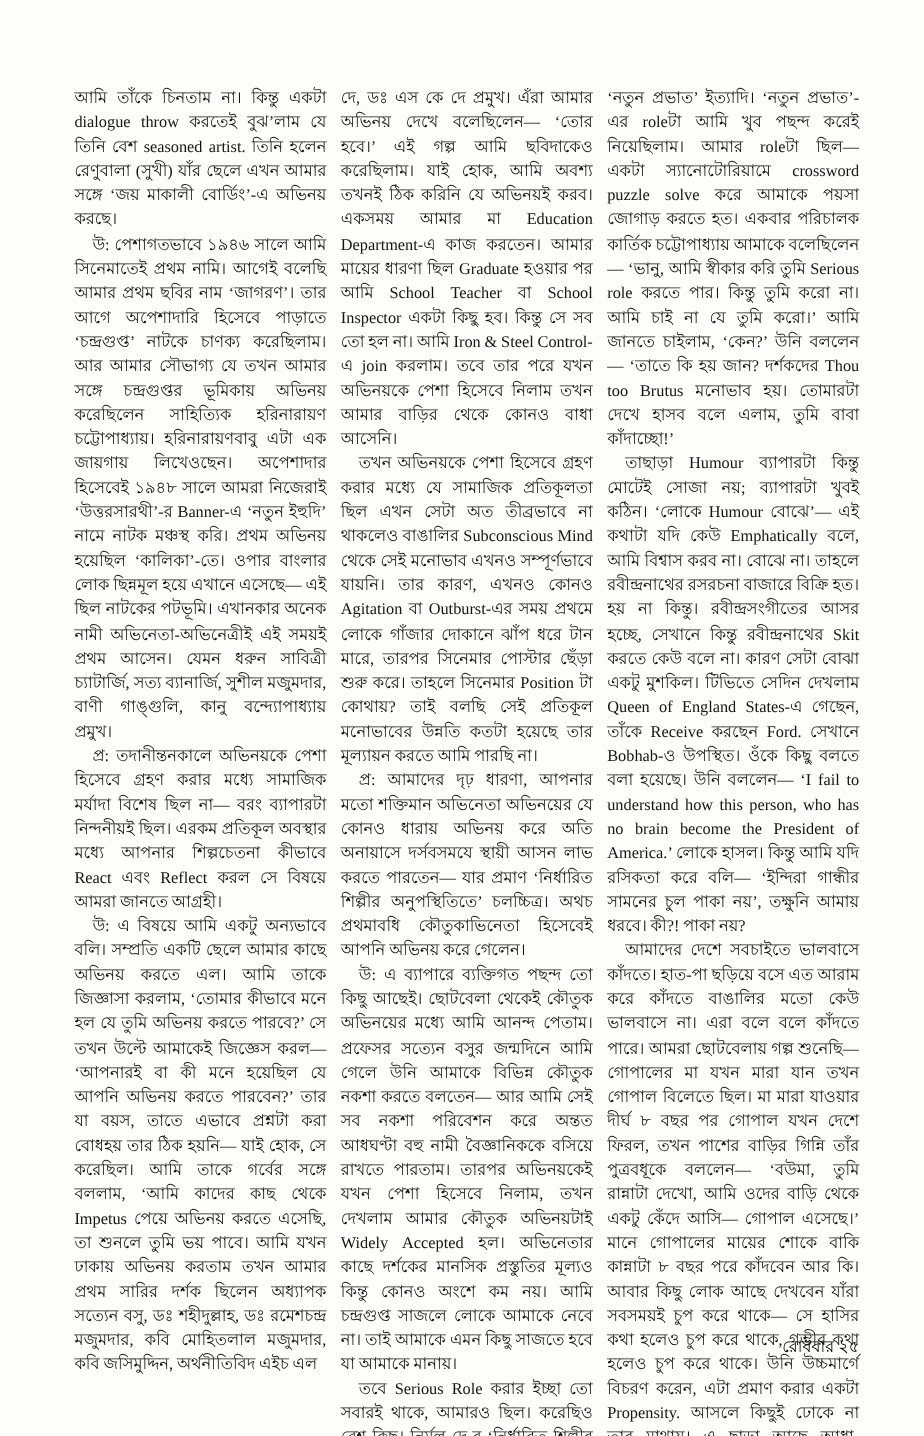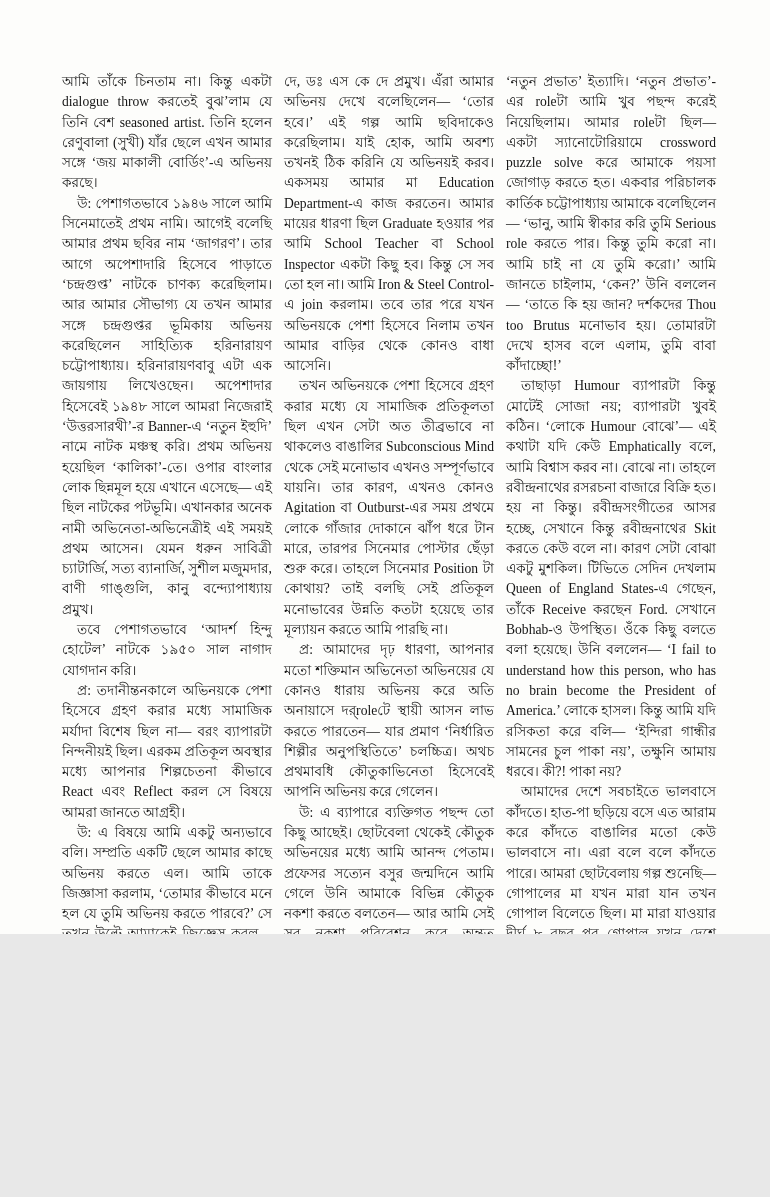--- a/index.html
+++ b/index.html
@@ -3,21 +3,21 @@
 <meta charset="utf-8">
 <style>
   html, body {
     margin: 0;
     padding: 0;
     background: #e8e8e8;
   }
   .page {
     position: relative;
     width: 770px;
-    height: 934px;
+    height: 1197px;
     margin: 0 auto;
     background: #fdfdfb;
     color: #141414;
     font-family: "Liberation Serif", "DejaVu Serif", serif;
     overflow: hidden;
   }
   .columns {
     position: absolute;
     left: 62px;
     top: 72px;
@@ -48,28 +48,27 @@
   }
 </style>
 </head>
 <body>
 
 <div class="page">
   <div class="columns" id="columns">
       <div class="column">
         <p class="para">আমি তাঁকে চিনতাম না। কিন্তু একটা dialogue throw করতেই বুঝ’লাম যে তিনি বেশ seasoned artist. তিনি হলেন রেণুবালা (সুখী) যাঁর ছেলে এখন আমার সঙ্গে ‘জয় মাকালী বোর্ডিং’-এ অভিনয় করছে।</p>
         <p class="para indent">উ: পেশাগতভাবে ১৯৪৬ সালে আমি সিনেমাতেই প্রথম নামি। আগেই বলেছি আমার প্রথম ছবির নাম ‘জাগরণ’। তার আগে অপেশাদারি হিসেবে পাড়াতে ‘চন্দ্রগুপ্ত’ নাটকে চাণক্য করেছিলাম। আর আমার সৌভাগ্য যে তখন আমার সঙ্গে চন্দ্রগুপ্তর ভূমিকায় অভিনয় করেছিলেন সাহিত্যিক হরিনারায়ণ চট্টোপাধ্যায়। হরিনারায়ণবাবু এটা এক জায়গায় লিখেওছেন। অপেশাদার হিসেবেই ১৯৪৮ সালে আমরা নিজেরাই ‘উত্তরসারথী’-র Banner-এ ‘নতুন ইহুদি’ নামে নাটক মঞ্চস্থ করি। প্রথম অভিনয় হয়েছিল ‘কালিকা’-তে। ওপার বাংলার লোক ছিন্নমূল হয়ে এখানে এসেছে— এই ছিল নাটকের পটভূমি। এখানকার অনেক নামী অভিনেতা-অভিনেত্রীই এই সময়ই প্রথম আসেন। যেমন ধরুন সাবিত্রী চ্যাটার্জি, সত্য ব্যানার্জি, সুশীল মজুমদার, বাণী গাঙ্গুলি, কানু বন্দ্যোপাধ্যায় প্রমুখ।</p>
-        <p class="para indent">তবে পেশাগতভাবে ‘আদর্শ হিন্দু হোটেল’ নাটকে ১৯৫০ সাল নাগাদ যোগদান করি।</p>
         <p class="para indent">প্র: তদানীন্তনকালে অভিনয়কে পেশা হিসেবে গ্রহণ করার মধ্যে সামাজিক মর্যাদা বিশেষ ছিল না— বরং ব্যাপারটা নিন্দনীয়ই ছিল। এরকম প্রতিকূল অবস্থার মধ্যে আপনার শিল্পচেতনা কীভাবে React এবং Reflect করল সে বিষয়ে আমরা জানতে আগ্রহী।</p>
         <p class="para indent">উ: এ বিষয়ে আমি একটু অন্যভাবে বলি। সম্প্রতি একটি ছেলে আমার কাছে অভিনয় করতে এল। আমি তাকে জিজ্ঞাসা করলাম, ‘তোমার কীভাবে মনে হল যে তুমি অভিনয় করতে পারবে?’ সে তখন উল্টে আমাকেই জিজ্ঞেস করল— ‘আপনারই বা কী মনে হয়েছিল যে আপনি অভিনয় করতে পারবেন?’ তার যা বয়স, তাতে এভাবে প্রশ্নটা করা বোধহয় তার ঠিক হয়নি— যাই হোক, সে করেছিল। আমি তাকে গর্বের সঙ্গে বললাম, ‘আমি কাদের কাছ থেকে Impetus পেয়ে অভিনয় করতে এসেছি, তা শুনলে তুমি ভয় পাবে। আমি যখন ঢাকায় অভিনয় করতাম তখন আমার প্রথম সারির দর্শক ছিলেন অধ্যাপক সত্যেন বসু, ডঃ শহীদুল্লাহ, ডঃ রমেশচন্দ্র মজুমদার, কবি মোহিতলাল মজুমদার, কবি জসিমুদ্দিন, অর্থনীতিবিদ এইচ এল</p>
       </div>
       <div class="column">
         <p class="para">দে, ডঃ এস কে দে প্রমুখ। এঁরা আমার অভিনয় দেখে বলেছিলেন— ‘তোর হবে।’ এই গল্প আমি ছবিদাকেও করেছিলাম। যাই হোক, আমি অবশ্য তখনই ঠিক করিনি যে অভিনয়ই করব। একসময় আমার মা Education Department-এ কাজ করতেন। আমার মায়ের ধারণা ছিল Graduate হওয়ার পর আমি School Teacher বা School Inspector একটা কিছু হব। কিন্তু সে সব তো হল না। আমি Iron &amp; Steel Control-এ join করলাম। তবে তার পরে যখন অভিনয়কে পেশা হিসেবে নিলাম তখন আমার বাড়ির থেকে কোনও বাধা আসেনি।</p>
         <p class="para indent">তখন অভিনয়কে পেশা হিসেবে গ্রহণ করার মধ্যে যে সামাজিক প্রতিকূলতা ছিল এখন সেটা অত তীব্রভাবে না থাকলেও বাঙালির Subconscious Mind থেকে সেই মনোভাব এখনও সম্পূর্ণভাবে যায়নি। তার কারণ, এখনও কোনও Agitation বা Outburst-এর সময় প্রথমে লোকে গাঁজার দোকানে ঝাঁপ ধরে টান মারে, তারপর সিনেমার পোস্টার ছেঁড়া শুরু করে। তাহলে সিনেমার Position টা কোথায়? তাই বলছি সেই প্রতিকূল মনোভাবের উন্নতি কতটা হয়েছে তার মূল্যায়ন করতে আমি পারছি না।</p>
-        <p class="para indent">প্র: আমাদের দৃঢ় ধারণা, আপনার মতো শক্তিমান অভিনেতা অভিনয়ের যে কোনও ধারায় অভিনয় করে অতি অনায়াসে দর্roleটে স্থায়ী আসন লাভ করতে পারতেন— যার প্রমাণ ‘নির্ধারিত শিল্পীর অনুপস্থিতিতে’ চলচ্চিত্র। অথচ প্রথমাবধি কৌতুকাভিনেতা হিসেবেই আপনি অভিনয় করে গেলেন।</p>
+        <p class="para indent">প্র: আমাদের দৃঢ় ধারণা, আপনার মতো শক্তিমান অভিনেতা অভিনয়ের যে কোনও ধারায় অভিনয় করে অতি অনায়াসে দর্সবসমযে স্থায়ী আসন লাভ করতে পারতেন— যার প্রমাণ ‘নির্ধারিত শিল্পীর অনুপস্থিতিতে’ চলচ্চিত্র। অথচ প্রথমাবধি কৌতুকাভিনেতা হিসেবেই আপনি অভিনয় করে গেলেন।</p>
         <p class="para indent">উ: এ ব্যাপারে ব্যক্তিগত পছন্দ তো কিছু আছেই। ছোটবেলা থেকেই কৌতুক অভিনয়ের মধ্যে আমি আনন্দ পেতাম। প্রফেসর সত্যেন বসুর জন্মদিনে আমি গেলে উনি আমাকে বিভিন্ন কৌতুক নকশা করতে বলতেন— আর আমি সেই সব নকশা পরিবেশন করে অন্তত আধঘণ্টা বহু নামী বৈজ্ঞানিককে বসিয়ে রাখতে পারতাম। তারপর অভিনয়কেই যখন পেশা হিসেবে নিলাম, তখন দেখলাম আমার কৌতুক অভিনয়টাই Widely Accepted হল। অভিনেতার কাছে দর্শকের মানসিক প্রস্তুতির মূল্যও কিন্তু কোনও অংশে কম নয়। আমি চন্দ্রগুপ্ত সাজলে লোকে আমাকে নেবে না। তাই আমাকে এমন কিছু সাজতে হবে যা আমাকে মানায়।</p>
         <p class="para indent">তবে Serious Role করার ইচ্ছা তো সবারই থাকে, আমারও ছিল। করেছিও বেশ কিছু। নির্মল দে-র ‘নির্ধারিত শিল্পীর অনুপস্থিতিতে’, জ্যোতির্ময় রায়ের ‘টাকা আনা পাই’, বিকাশদার (বিকাশ রায়)</p>
       </div>
       <div class="column">
         <p class="para">‘নতুন প্রভাত’ ইত্যাদি। ‘নতুন প্রভাত’-এর roleটা আমি খুব পছন্দ করেই নিয়েছিলাম। আমার roleটা ছিল— একটা স্যানোটোরিয়ামে crossword puzzle solve করে আমাকে পয়সা জোগাড় করতে হত। একবার পরিচালক কার্তিক চট্টোপাধ্যায় আমাকে বলেছিলেন— ‘ভানু, আমি স্বীকার করি তুমি Serious role করতে পার। কিন্তু তুমি করো না। আমি চাই না যে তুমি করো।’ আমি জানতে চাইলাম, ‘কেন?’ উনি বললেন— ‘তাতে কি হয় জান? দর্শকদের Thou too Brutus মনোভাব হয়। তোমারটা দেখে হাসব বলে এলাম, তুমি বাবা কাঁদাচ্ছো!’</p>
         <p class="para indent">তাছাড়া Humour ব্যাপারটা কিন্তু মোটেই সোজা নয়; ব্যাপারটা খুবই কঠিন। ‘লোকে Humour বোঝে’— এই কথাটা যদি কেউ Emphatically বলে, আমি বিশ্বাস করব না। বোঝে না। তাহলে রবীন্দ্রনাথের রসরচনা বাজারে বিক্রি হত। হয় না কিন্তু। রবীন্দ্রসংগীতের আসর হচ্ছে, সেখানে কিন্তু রবীন্দ্রনাথের Skit করতে কেউ বলে না। কারণ সেটা বোঝা একটু মুশকিল। টিভিতে সেদিন দেখলাম Queen of England States-এ গেছেন, তাঁকে Receive করছেন Ford. সেখানে Bobhab-ও উপস্থিত। ওঁকে কিছু বলতে বলা হয়েছে। উনি বললেন— ‘I fail to understand how this person, who has no brain become the President of America.’ লোকে হাসল। কিন্তু আমি যদি রসিকতা করে বলি— ‘ইন্দিরা গান্ধীর সামনের চুল পাকা নয়’, তক্ষুনি আমায় ধরবে। কী?! পাকা নয়?</p>
         <p class="para indent">আমাদের দেশে সবচাইতে ভালবাসে কাঁদতে। হাত-পা ছড়িয়ে বসে এত আরাম করে কাঁদতে বাঙালির মতো কেউ ভালবাসে না। এরা বলে বলে কাঁদতে পারে। আমরা ছোটবেলায় গল্প শুনেছি— গোপালের মা যখন মারা যান তখন গোপাল বিলেতে ছিল। মা মারা যাওয়ার দীর্ঘ ৮ বছর পর গোপাল যখন দেশে ফিরল, তখন পাশের বাড়ির গিন্নি তাঁর পুত্রবধূকে বললেন— ‘বউমা, তুমি রান্নাটা দেখো, আমি ওদের বাড়ি থেকে একটু কেঁদে আসি— গোপাল এসেছে।’ মানে গোপালের মায়ের শোকে বাকি কান্নাটা ৮ বছর পরে কাঁদবেন আর কি। আবার কিছু লোক আছে দেখবেন যাঁরা সবসময়ই চুপ করে থাকে— সে হাসির কথা হলেও চুপ করে থাকে, গম্ভীর কথা হলেও চুপ করে থাকে। উনি উচ্চমার্গে বিচরণ করেন, এটা প্রমাণ করার একটা Propensity. আসলে কিছুই ঢোকে না তার মাথায়। এ ছাড়া আছে আধা-আঁতেল, এটা আরও ভয়াবহ। এদের হাবভাব দেখলে মনে হয় বিরাট</p>
       </div>
     </div>
   <div class="footer">

